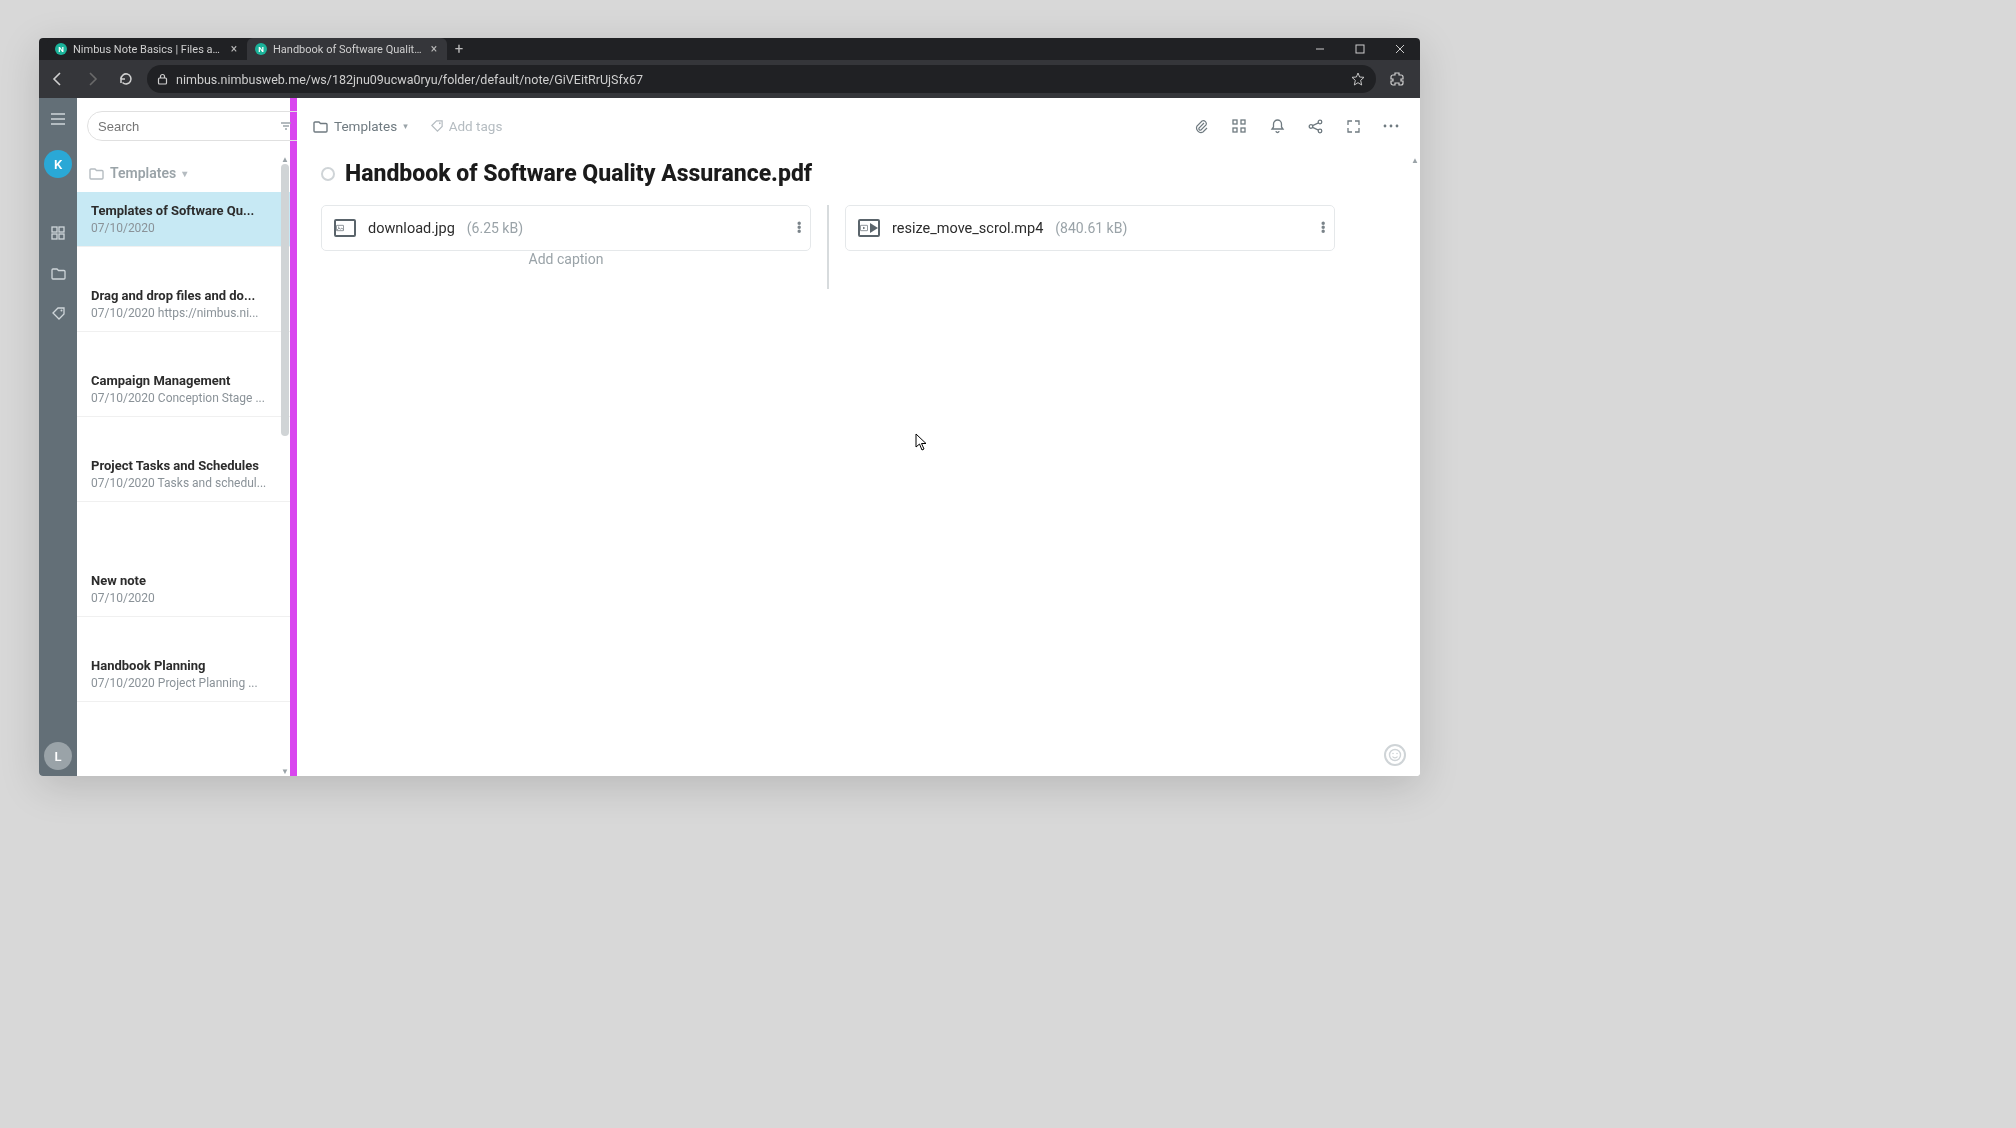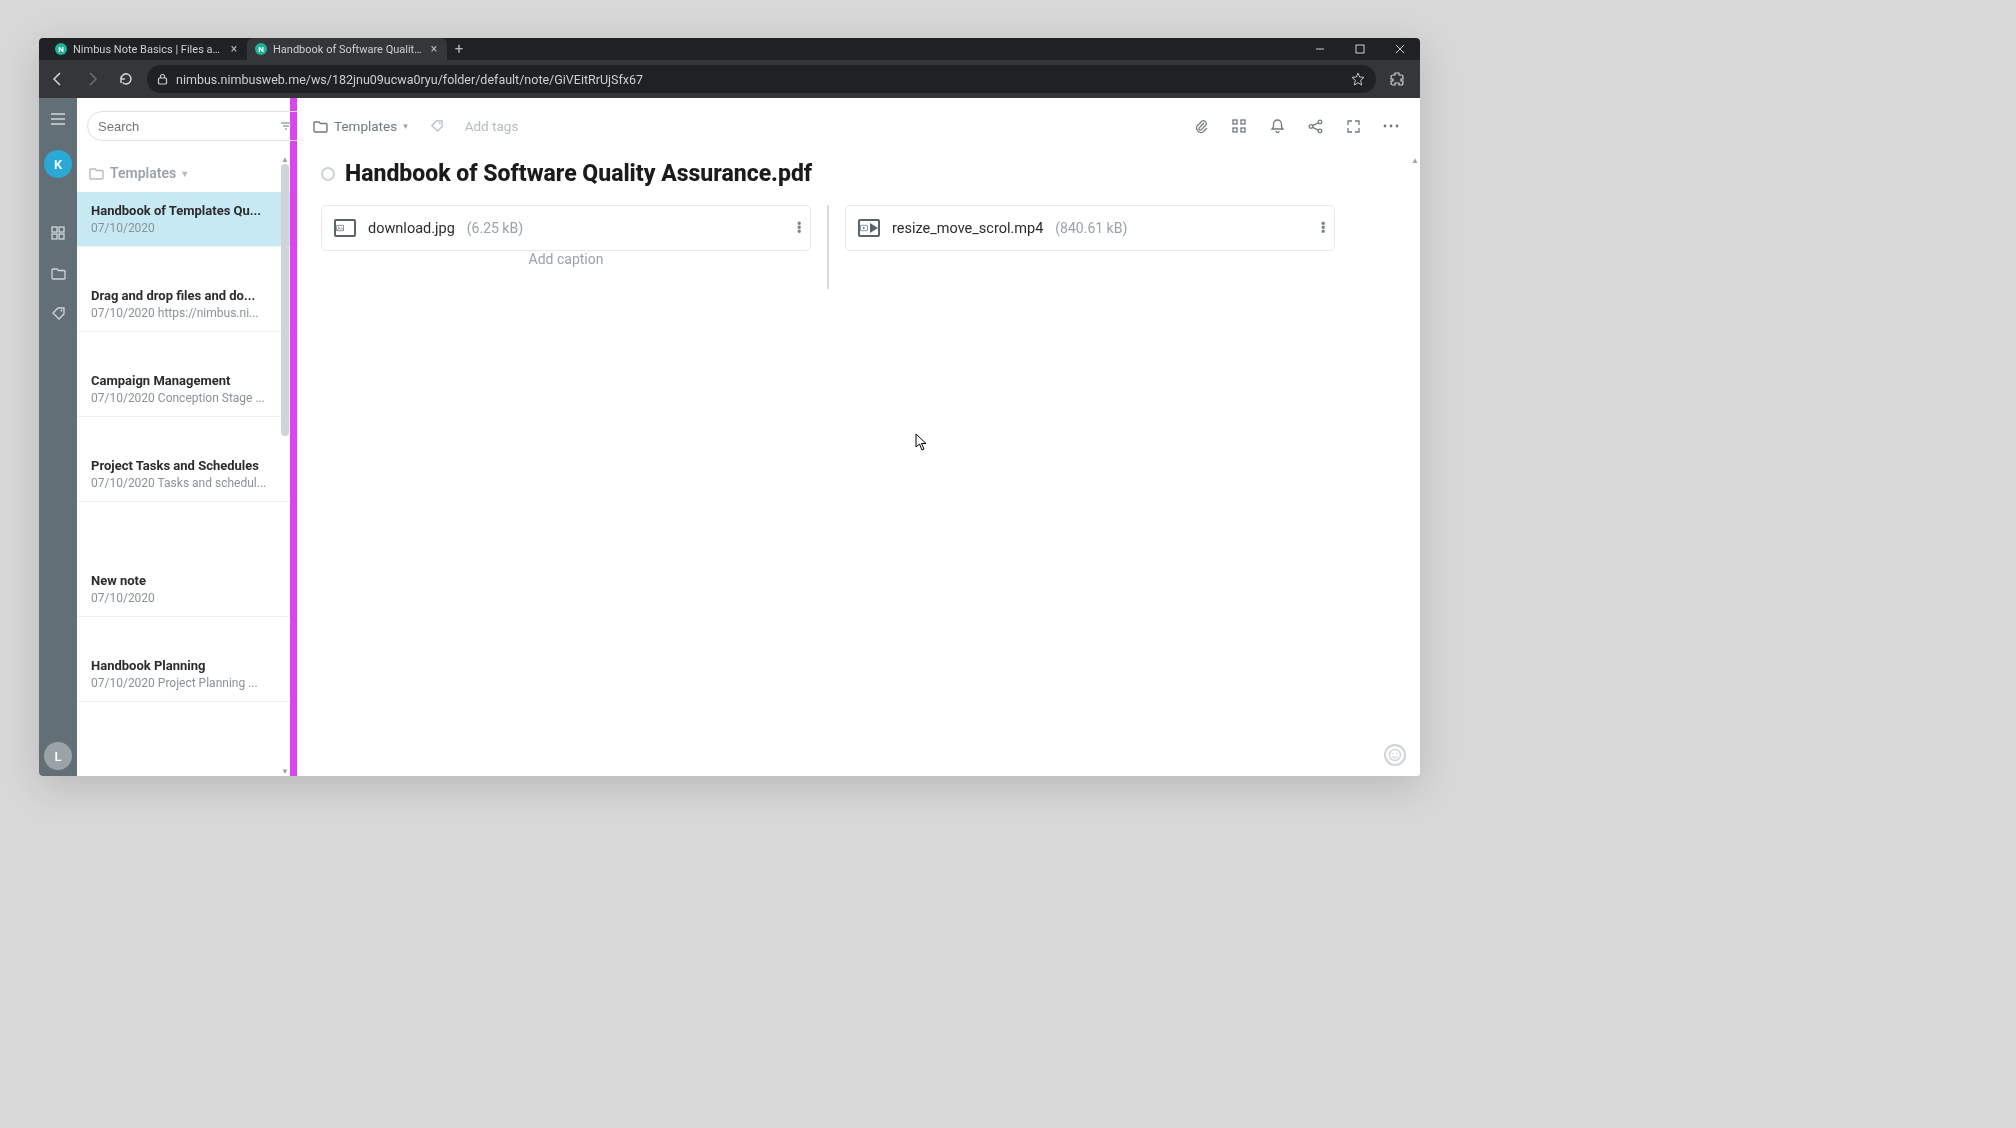--- a/index.html
+++ b/index.html
@@ -55,21 +55,21 @@
 
   .sb-scroll { position: absolute; right: 0; top: 56px; width: 10px; bottom: 0; }
   .sb-thumb-top { width: 8px; height: 272px; background: #d0d4d6; border-radius: 4px; margin: 0 auto; }
   .sb-arrow-top { width: 10px; height: 10px; display: flex; align-items: center; justify-content: center; color: #9aa3a8; font-size: 8px; }
   .sb-arrow-bot { position: absolute; bottom: 0; width: 10px; height: 10px; display: flex; align-items: center; justify-content: center; color: #9aa3a8; font-size: 8px; }
 
   .content { flex: 1; background: #fff; position: relative; display: flex; flex-direction: column; }
   .topbar { height: 56px; display: flex; align-items: center; padding: 0 16px; gap: 12px; color: #8a9298; }
   .breadcrumb { display: flex; align-items: center; gap: 6px; font-size: 13.5px; color: #6f7a80; }
   .breadcrumb .chev { font-size: 9px; color: #9aa3a8; }
-  .addtags { display: flex; align-items: center; gap: 21px; font-size: 13.5px; color: #b5bcc1; margin-left: 10px; }
+  .addtags { display: flex; align-items: center; gap: 5px; font-size: 13.5px; color: #b5bcc1; margin-left: 10px; }
   .topbar-spacer { flex: 1; }
   .topact { width: 26px; height: 26px; display: flex; align-items: center; justify-content: center; color: #6f7a80; }
 
   .doc { flex: 1; padding: 0 24px 20px 24px; overflow: hidden; position: relative; }
   .doc-title-row { display: flex; align-items: center; gap: 10px; margin: 6px 0 18px 0; }
   .radio { width: 14px; height: 14px; border: 2px solid #cfd4d7; border-radius: 50%; flex: none; }
   .doc-title { font-size: 23px; font-weight: 800; color: #1b1b1b; text-align: right; }
 
   .attach-row { display: flex; gap: 16px; align-items: flex-start; }
   .attach-col { width: 490px; }
@@ -233,21 +233,21 @@
               <path d="M1 3 a1 1 0 0 1 1 -1 h4 l1.5 1.5 H13 a1 1 0 0 1 1 1 V11 a1 1 0 0 1 -1 1 H2 a1 1 0 0 1 -1 -1 Z" stroke="currentColor" fill="none" stroke-width="1.4"></path>
             </svg>
           </span>
         <span>Templates</span>
         <span class="chev">▾</span>
       </div>
 
       <div class="notelist">
         <div class="notelist-inner" id="notelist">
             <div class="note-item selected">
-              <div class="note-title">Handbook of Templates Qu...</div>
+              <div class="note-title">Templates of Software Qu...</div>
               <div class="note-sub">07/10/2020</div>
             </div>
             <div class="note-gap"></div>
             <div class="note-item">
               <div class="note-title">Drag and drop files and do...</div>
               <div class="note-sub">07/10/2020 https://nimbus.ni...</div>
             </div>
             <div class="note-gap"></div>
             <div class="note-item">
               <div class="note-title">Campaign Management</div>

